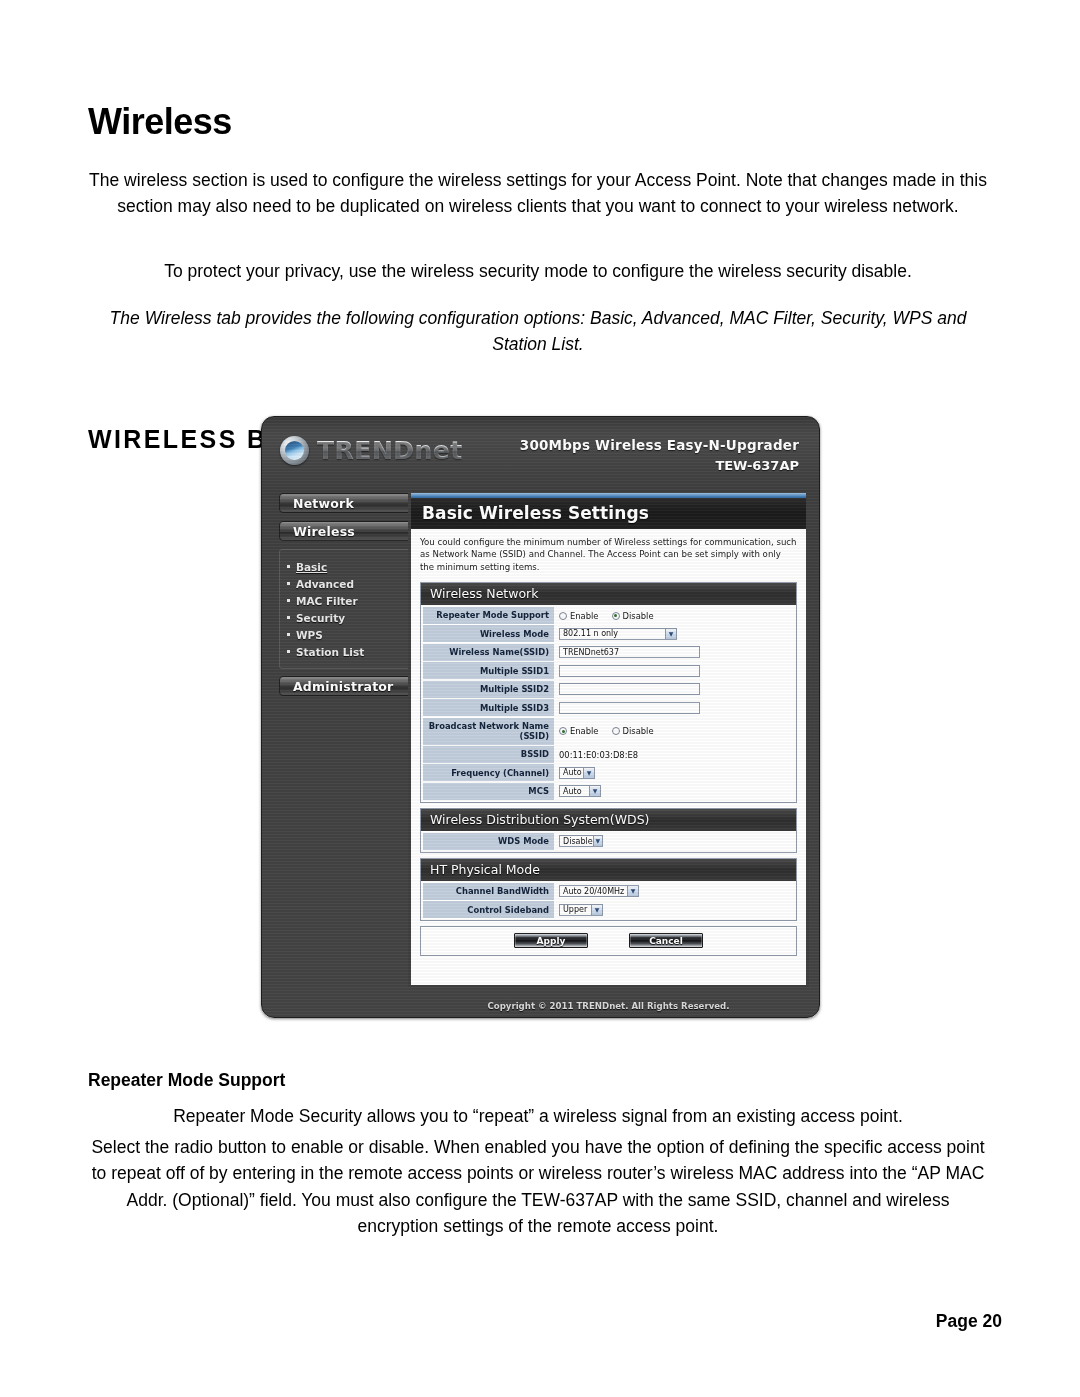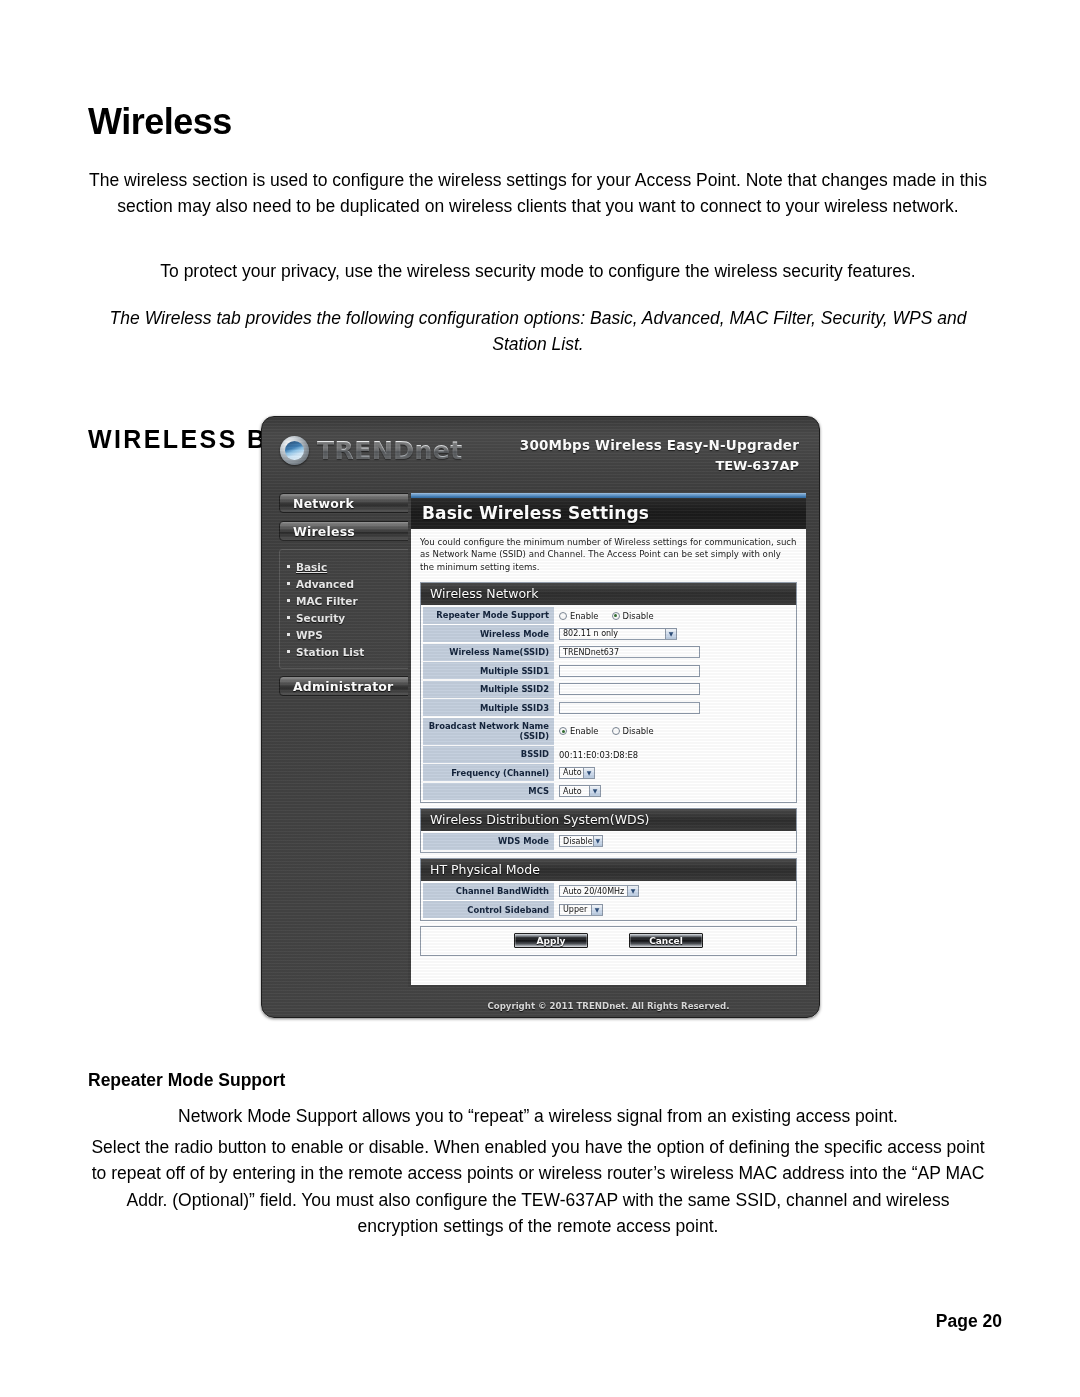--- a/index.html
+++ b/index.html
@@ -218,21 +218,21 @@
   }
 </style>
 </head>
 <body>
 
 <div class="page">
 
   <h1 class="doc-title">Wireless</h1>
 
   <p class="para" id="para1">The wireless section is used to configure the wireless settings for your Access Point. Note that changes made in this section may also need to be duplicated on wireless clients that you want to connect to your wireless network.</p>
-  <p class="para" id="para2">To protect your privacy, use the wireless security mode to configure the wireless security features.</p>
+  <p class="para" id="para2">To protect your privacy, use the wireless security mode to configure the wireless security disable.</p>
   <p class="para" id="para3">The Wireless tab provides the following configuration options: Basic, Advanced, MAC Filter, Security, WPS and Station List.</p>
 
   <h2 class="section-head">WIRELESS BASIC</h2>
 
   <div class="shot">
 
     <div class="shot-header">
       <div class="brand">
         <span class="globe">
             <i></i>
@@ -409,17 +409,17 @@
               <span>Cancel</span>
             </div>
           </div>
       </div>
     </div>
 
     <div class="copyright">Copyright © 2011 TRENDnet. All Rights Reserved.</div>
   </div>
 
   <h3 class="sub-head">Repeater Mode Support</h3>
-  <p class="para" id="para4">Network Mode Support allows you to “repeat” a wireless signal from an existing access point.</p>
+  <p class="para" id="para4">Repeater Mode Security allows you to “repeat” a wireless signal from an existing access point.</p>
   <p class="para" id="para5">Select the radio button to enable or disable. When enabled you have the option of defining the specific access point to repeat off of by entering in the remote access points or wireless router’s wireless MAC address into the “AP MAC Addr. (Optional)” field.   You must also configure the TEW-637AP with the same SSID, channel and wireless encryption settings of the remote access point.</p>
 
   <div class="page-num">Page  20</div>
 </div>
 
 </body></html>

